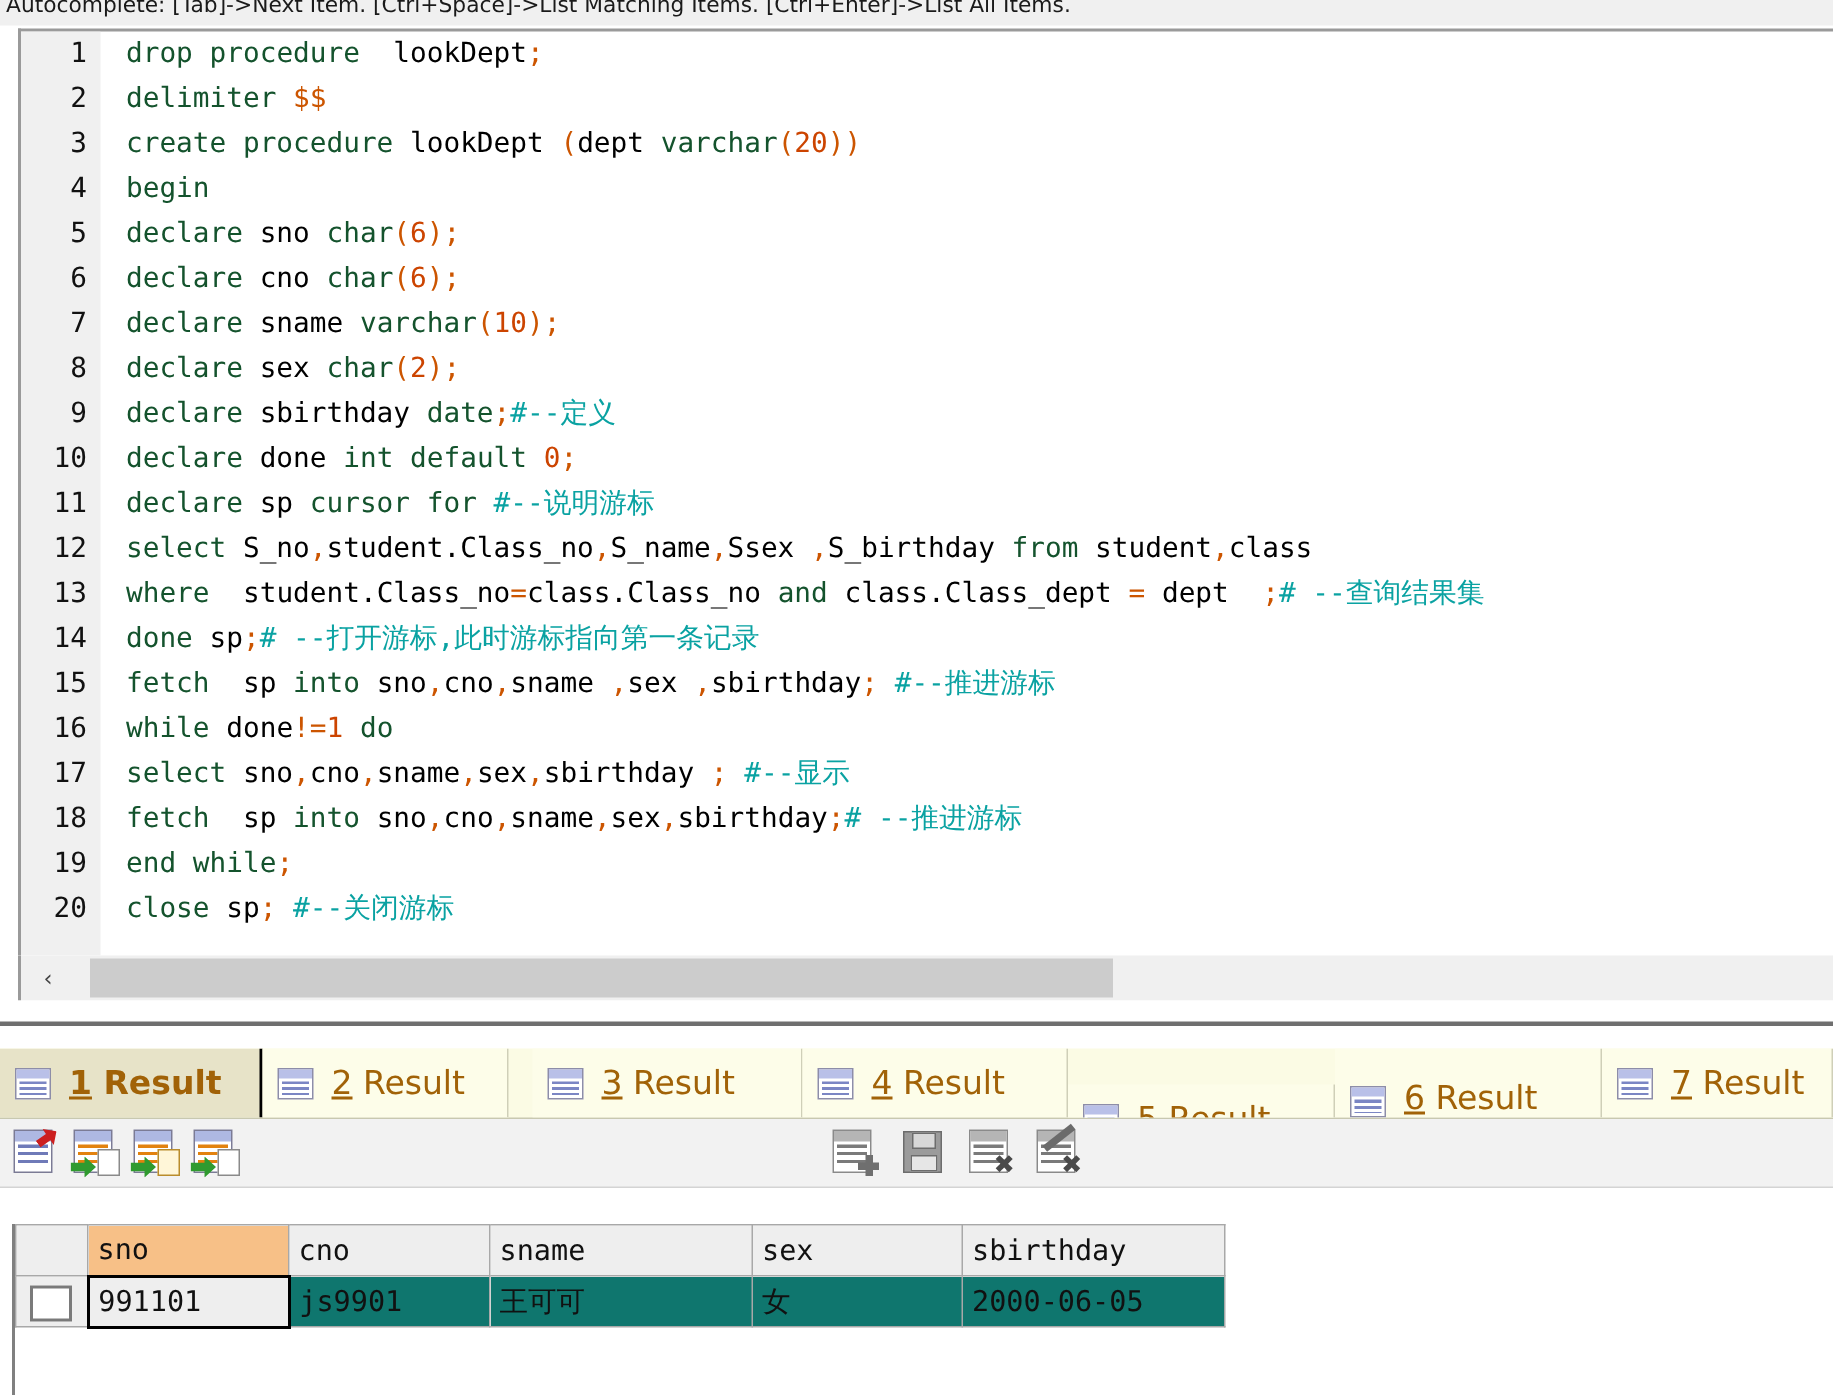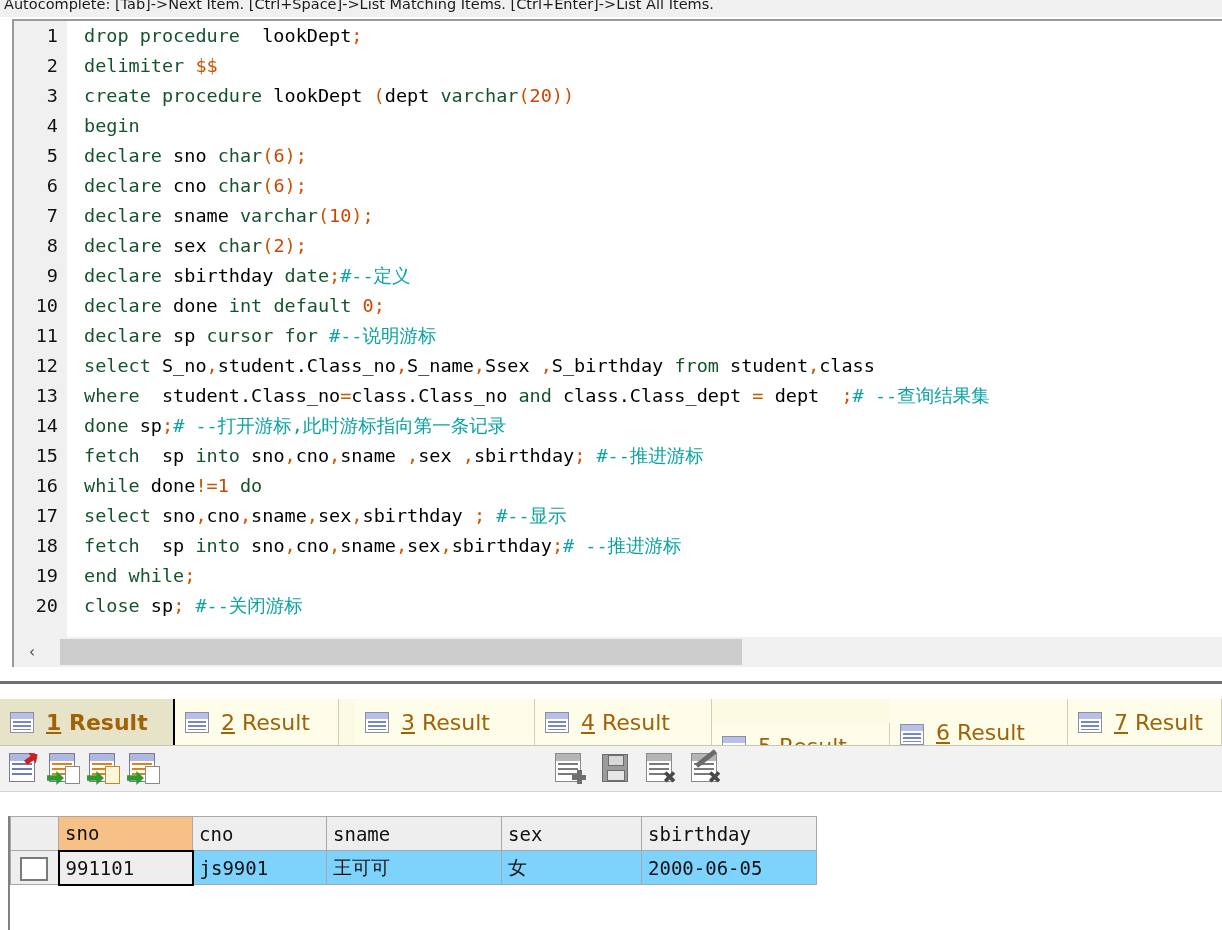--- a/index.html
+++ b/index.html
@@ -230,21 +230,21 @@
     text-align: left;
     padding: 0 6px;
     font-weight: normal;
     box-sizing: border-box;
     overflow: hidden;
     white-space: nowrap;
   }
   .grid th { background: #eeeeee; }
   .grid th.sel { background: #f7c087; }
   .grid th.corner, .grid td.corner { width: 48px; background: #eeeeee; padding: 0; }
-  .grid td { background: #7dd3fc; }
+  .grid td { background: #0f766e; }
   .grid td.active-cell {
     background: #eeeeee;
     border: 2px solid #000000;
   }
   .grid .rowsel {
     width: 28px; height: 24px; margin: 3px auto 0;
     background: #ffffff; border: 2px solid #7a7a7a;
     box-sizing: border-box;
   }
   .grid-body-blank {

